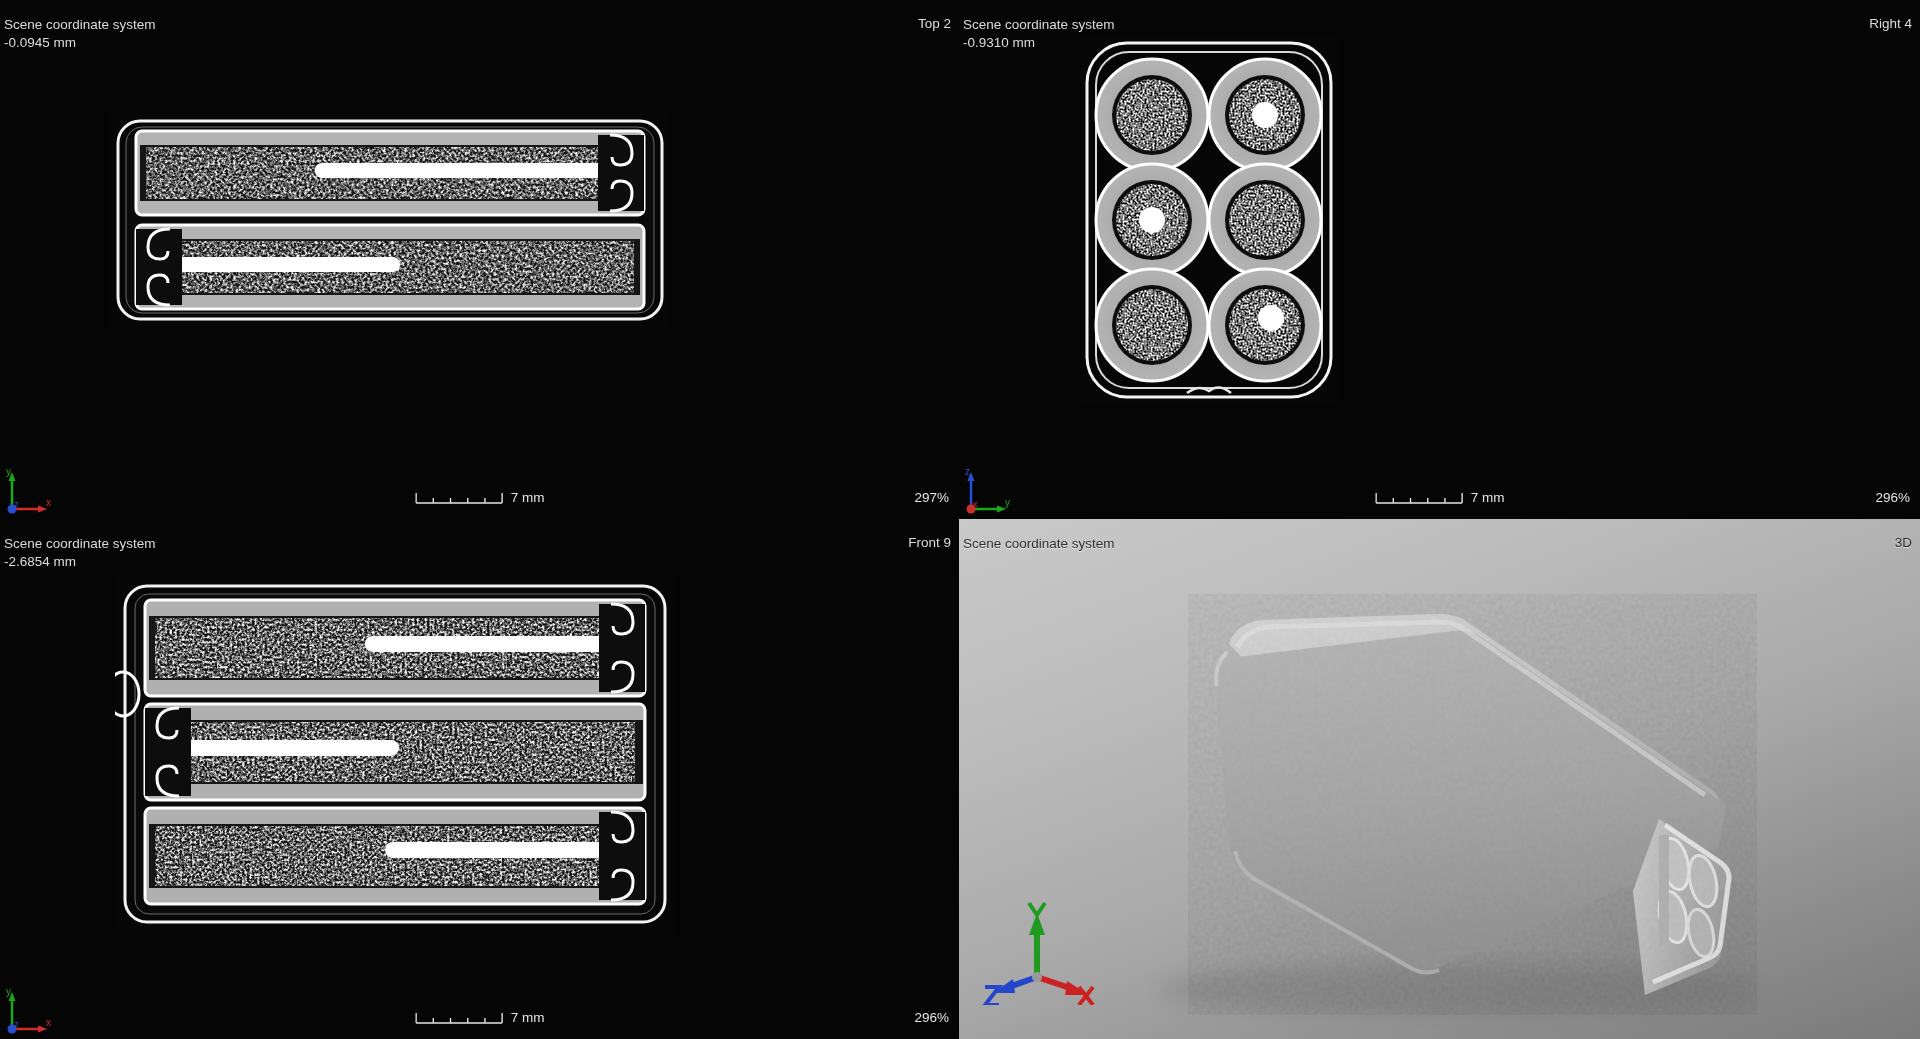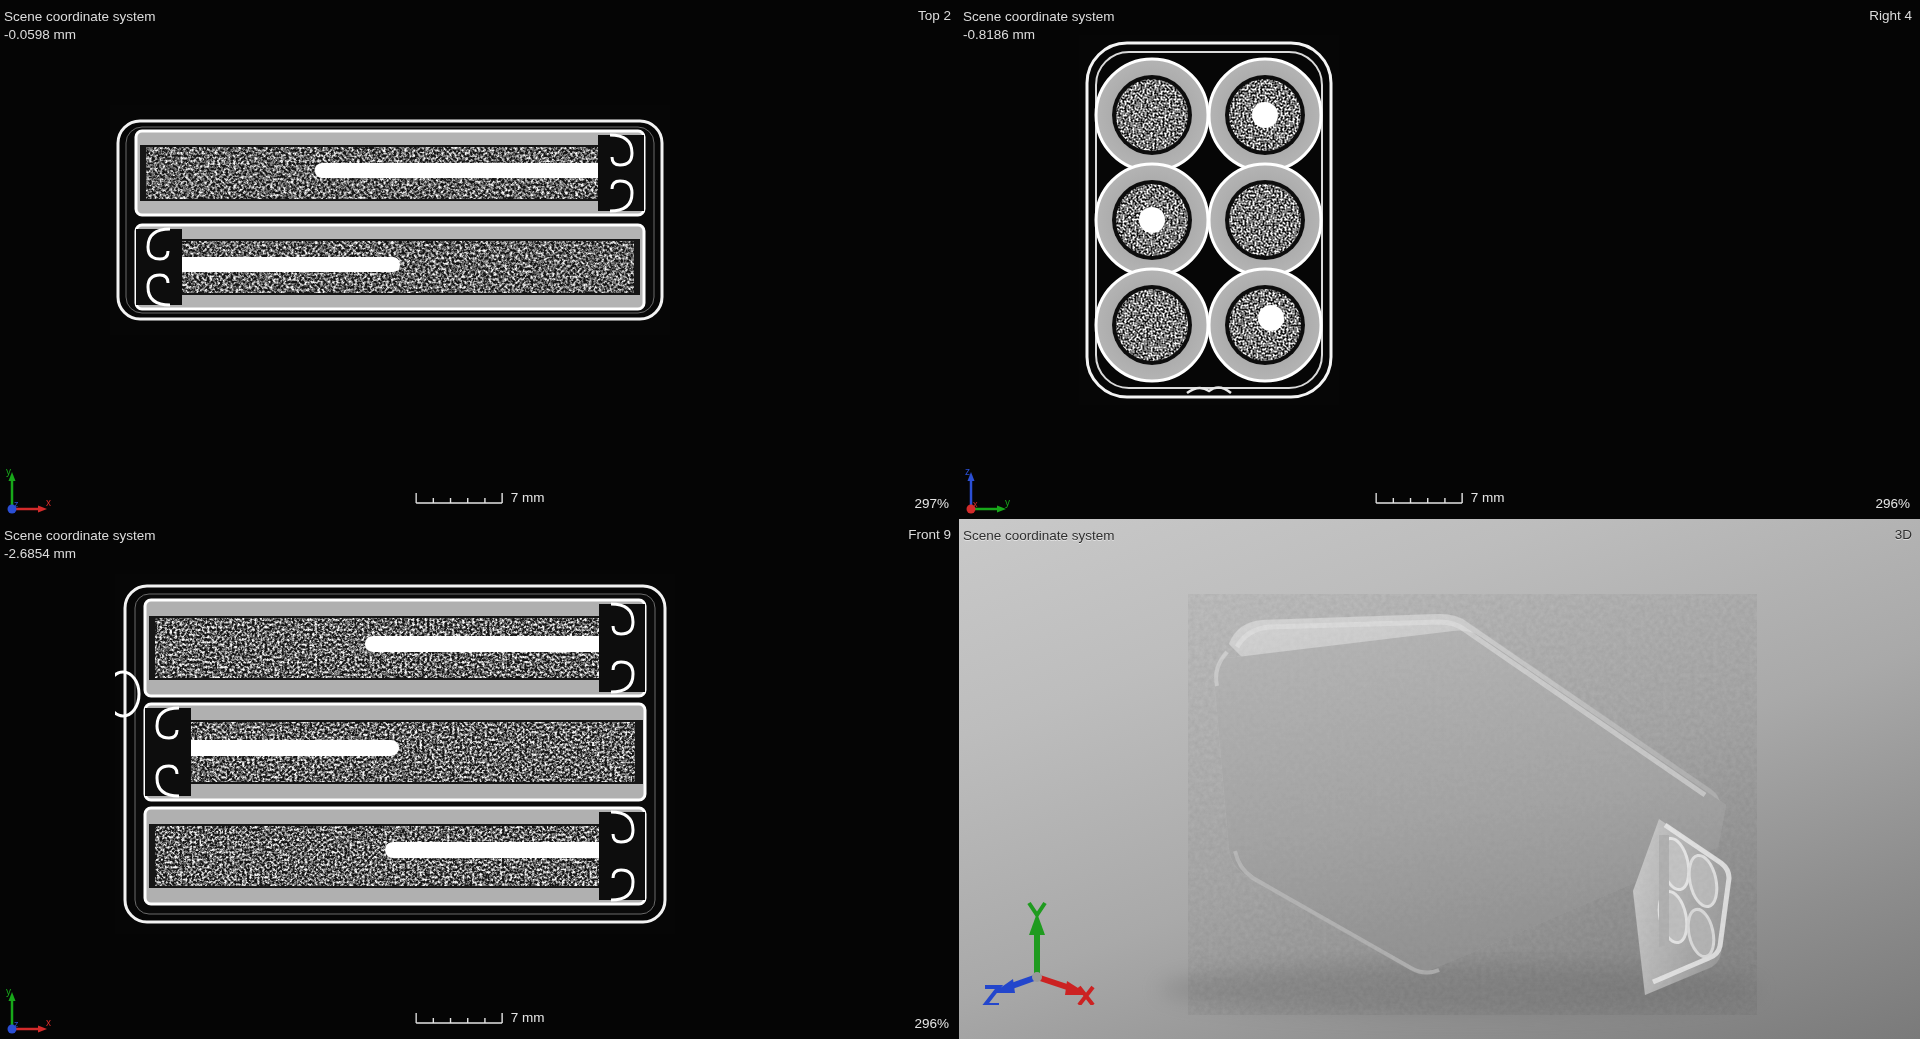--- a/index.html
+++ b/index.html
@@ -24,21 +24,21 @@
   }
   .viewport.slice { background: #050505; }
   .viewport.render3d {
     background: linear-gradient(160deg, #c9c9c9 0%, #bdbdbd 25%, #a9a9a9 55%, #8e8e8e 80%, #7a7a7a 100%);
   }
 
   
   .vp-header {
     position: absolute; top: 0; left: 0; right: 0;
     display: flex; justify-content: space-between; align-items: flex-start;
-    padding: 8px 8px 0 4px;
+    padding: 16px 8px 0 4px;
     pointer-events: none;
     z-index: 20;
   }
   .vp-title-block { line-height: 1.35; }
   .vp-title, .vp-sub, .vp-corner {
     font-size: 13.5px;
     color: #dcdcdc;
     white-space: nowrap;
   }
   .render3d .vp-title, .render3d .vp-corner {
@@ -55,21 +55,21 @@
   .gizmo { position: absolute; left: 2px; bottom: 2px; width: 52px; height: 52px; }
   .gizmo-3d { position: absolute; left: 20px; bottom: 34px; width: 120px; height: 110px; }
   .scalebar {
     position: absolute; left: 50%; transform: translateX(-50%);
     bottom: 14px;
     display: flex; align-items: flex-end; gap: 8px;
   }
   .scalebar svg { display: block; }
   .scalebar-label { font-size: 13.5px; color: #e4e4e4; line-height: 1; padding-bottom: 1px; }
   .zoom-level {
-    position: absolute; right: 10px; bottom: 8px;
+    position: absolute; right: 10px; bottom: 14px;
     font-size: 13.5px; color: #e4e4e4;
   }
 
   
   .slice-stage { position: absolute; inset: 0; }
   .slice-svg { position: absolute; display: block; }
 </style>
 </head>
 <body>
 
@@ -111,21 +111,21 @@
           <rect x="26" y="124" width="46" height="76" fill="#0d0d0d"></rect>
           <path d="M60 124 q-22 0 -22 18 q0 12 12 12 q8 0 8 -8" fill="none" stroke="#ffffff" stroke-width="3"></path>
           <path d="M60 200 q-22 0 -22 -18 q0 -12 12 -12 q8 0 8 8" fill="none" stroke="#ffffff" stroke-width="3"></path>
         </g>
       </svg>
     </div>
 
     <div class="vp-header">
       <div class="vp-title-block">
         <div class="vp-title">Scene coordinate system</div>
-        <div class="vp-sub">-0.0598 mm</div>
+        <div class="vp-sub">-0.0945 mm</div>
       </div>
       <div class="vp-corner">Top 2</div>
     </div>
 
     <div class="vp-footer">
       <svg class="gizmo" viewBox="0 0 52 52">
         <line x1="10" y1="44" x2="10" y2="14" stroke="#18a81a" stroke-width="2.5"></line>
         <polygon points="10,7 6.5,16 13.5,16" fill="#18a81a"></polygon>
         <text x="4" y="10" font-size="10" fill="#18a81a" font-family="Liberation Sans, sans-serif">y</text>
         <line x1="10" y1="44" x2="38" y2="44" stroke="#d42b2b" stroke-width="2.5"></line>
@@ -205,21 +205,21 @@
             <circle cx="192" cy="283" r="13" fill="#ffffff"></circle>
           </g>
           <path d="M108 358 q12 -9 22 -2 q10 -8 22 2" fill="none" stroke="#e8e8e8" stroke-width="2.5"></path>
         </g>
       </svg>
     </div>
 
     <div class="vp-header">
       <div class="vp-title-block">
         <div class="vp-title">Scene coordinate system</div>
-        <div class="vp-sub">-0.8186 mm</div>
+        <div class="vp-sub">-0.9310 mm</div>
       </div>
       <div class="vp-corner">Right 4</div>
     </div>
 
     <div class="vp-footer">
       <svg class="gizmo" viewBox="0 0 52 52">
         <line x1="10" y1="44" x2="10" y2="14" stroke="#2b4fd4" stroke-width="2.5"></line>
         <polygon points="10,7 6.5,16 13.5,16" fill="#2b4fd4"></polygon>
         <text x="4" y="10" font-size="10" fill="#2b4fd4" font-family="Liberation Sans, sans-serif">z</text>
         <line x1="10" y1="44" x2="38" y2="44" stroke="#18a81a" stroke-width="2.5"></line>

